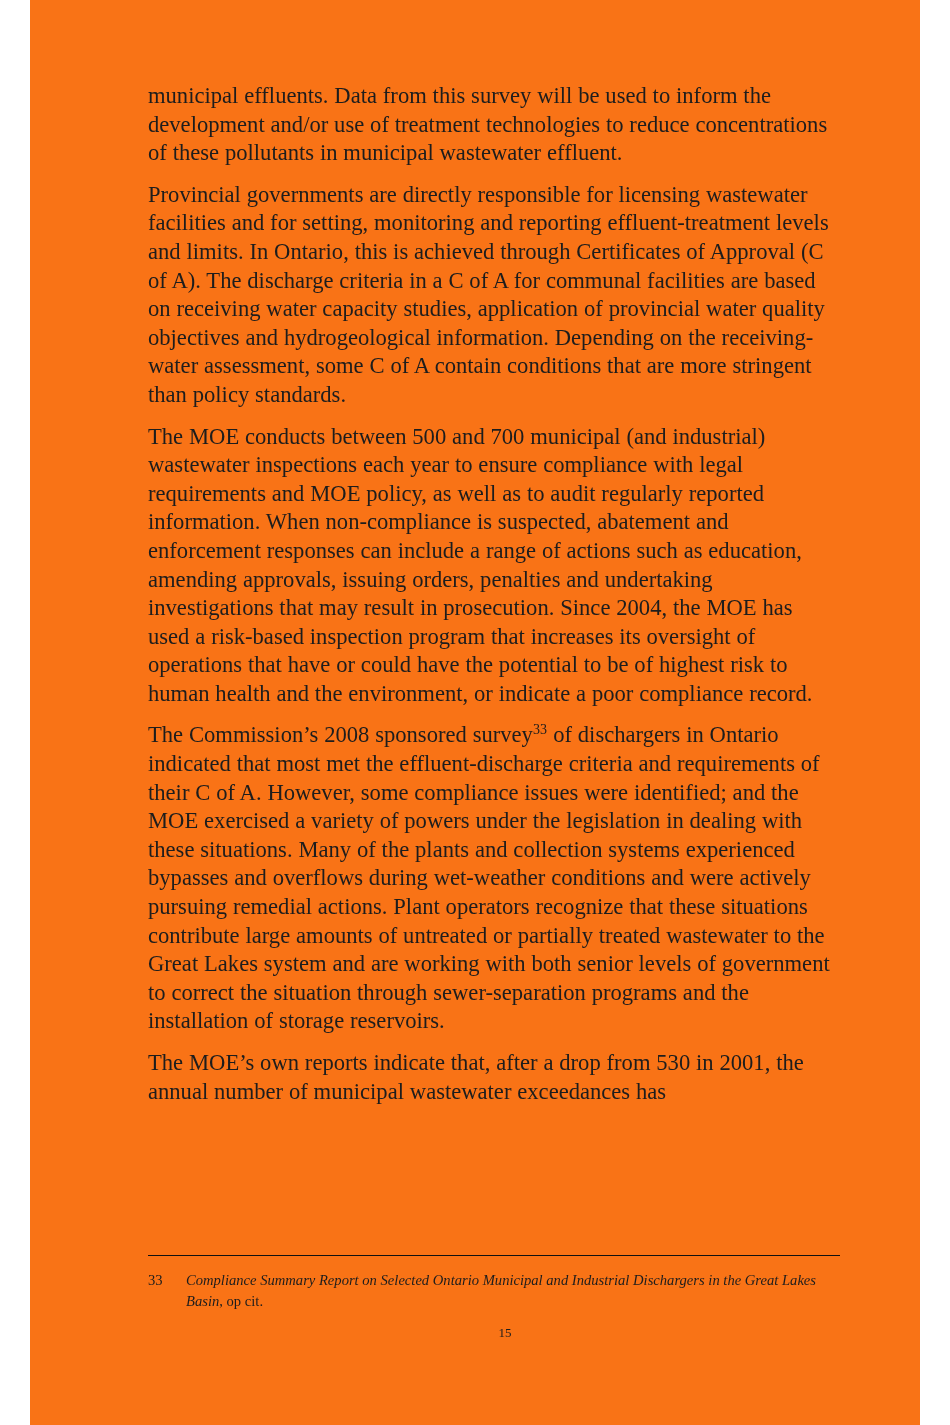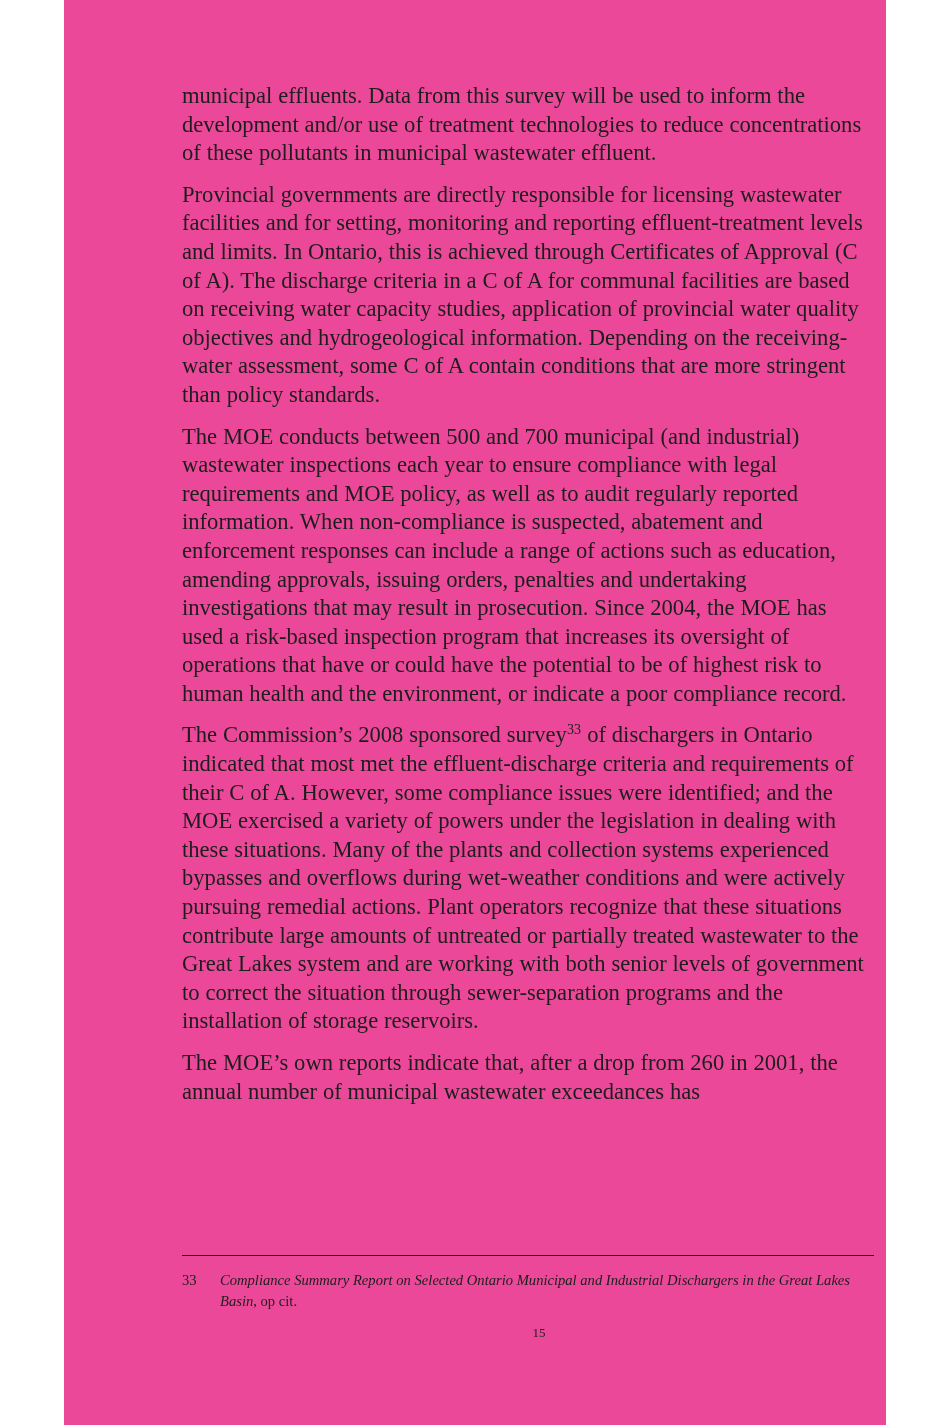--- a/index.html
+++ b/index.html
@@ -7,23 +7,23 @@
     margin: 0;
     padding: 0;
     background: #ffffff;
   }
   body {
     font-family: "Liberation Serif", "DejaVu Serif", serif;
     color: #1a1a1a;
   }
   .page {
     position: relative;
-    width: 822px;
+    width: 890px;
     height: 1425px;
-    background: #ec4899;
+    background: #f97316;
     margin: 0 auto;
     overflow: hidden;
     box-sizing: border-box;
   }
   .content {
     position: absolute;
     left: 118px;
     top: 82px;
     width: 690px;
   }
@@ -94,21 +94,21 @@
   <div class="content">
 
     <p class="para">municipal effluents.  Data from this survey will be used to inform the development and/or use of treatment technologies to reduce concentrations of these pollutants in municipal wastewater effluent.</p>
 
     <p class="para">Provincial governments are directly responsible for licensing wastewater facilities and for setting, monitoring and reporting effluent-treatment levels and limits. In Ontario, this is achieved through Certificates of Approval (C of A). The discharge criteria in a C of A for communal facilities are based on receiving water capacity studies, application of provincial water quality objectives and hydrogeological information. Depending on the receiving-water assessment, some C of A contain conditions that are more stringent than policy standards.</p>
 
     <p class="para">The MOE conducts between 500 and 700 municipal (and industrial) wastewater inspections each year to ensure compliance with legal requirements and MOE policy, as well as to audit regularly reported information. When non-compliance is suspected, abatement and enforcement responses can include a range of actions such as education, amending approvals, issuing orders, penalties and undertaking investigations that may result in prosecution. Since 2004, the MOE has used a risk-based inspection program that increases its oversight of operations that have or could have the potential to be of highest risk to human health and the environment, or indicate a poor compliance record.</p>
 
     <p class="para"><span>The Commission’s 2008 sponsored survey</span><sup class="fn-ref">33</sup><span> of dischargers in Ontario indicated that most met the effluent-discharge criteria and requirements of their C of A. However, some compliance issues were identified; and the MOE exercised a variety of powers under the legislation in dealing with these situations. Many of the plants and collection systems experienced bypasses and overflows during wet-weather conditions and were actively pursuing remedial actions. Plant operators recognize that these situations contribute large amounts of untreated or partially treated wastewater to the Great Lakes system and are working with both senior levels of government to correct the situation through sewer-separation programs and the installation of storage reservoirs.</span></p>
 
-    <p class="para">The MOE’s own reports indicate that, after a drop from 260 in 2001, the annual number of municipal wastewater exceedances has</p>
+    <p class="para">The MOE’s own reports indicate that, after a drop from 530 in 2001, the annual number of municipal wastewater exceedances has</p>
 
   </div>
 
   <div class="footnote-zone">
     <div class="footnote-rule"></div>
     <div class="footnote"><span class="footnote-num">33</span><span class="footnote-title">Compliance Summary Report on Selected Ontario Municipal and Industrial Dischargers in the Great Lakes Basin</span><span class="footnote-tail">, op cit.</span></div>
   </div>
 
   <div class="page-number">15</div>
 

